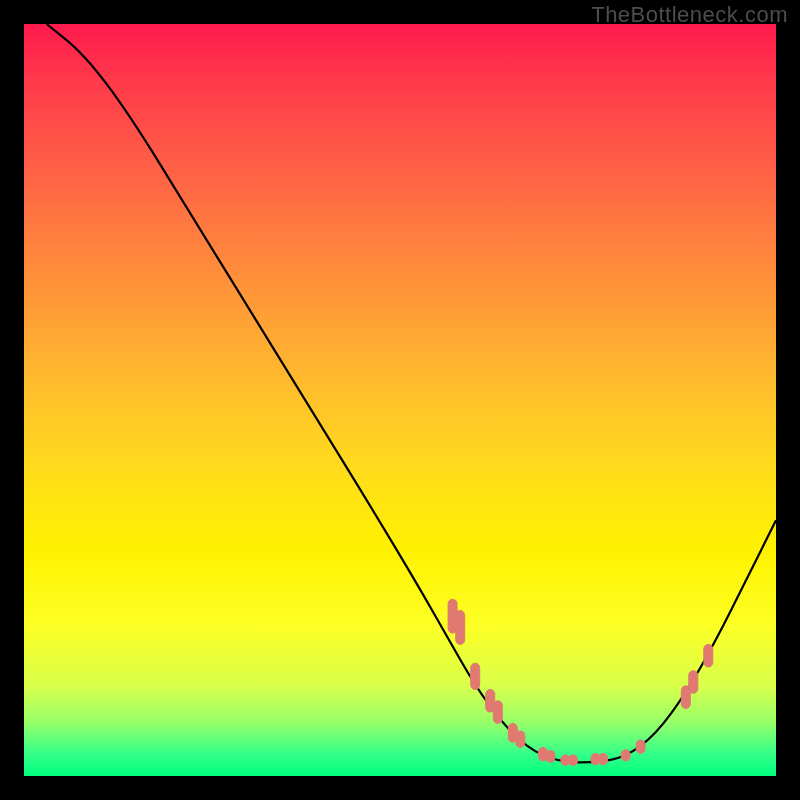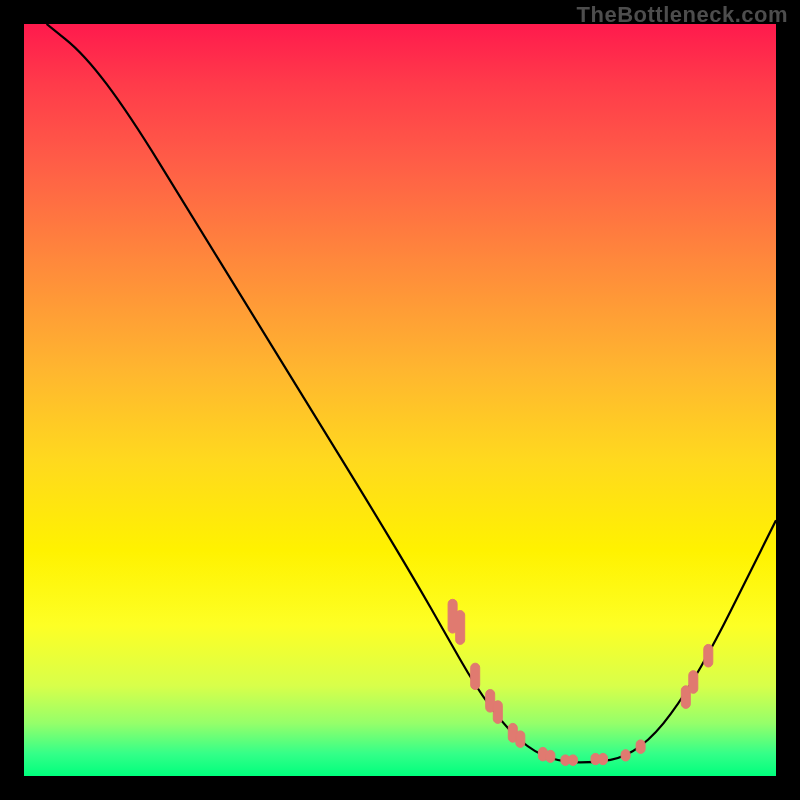--- a/index.html
+++ b/index.html
@@ -31,21 +31,21 @@
       #35ff88 97%,
       #00ff7d 100%
     );
   }
   .watermark {
     position: absolute;
     top: 2px;
     right: 12px;
     color: #4d4d4d;
     font-size: 22px;
-    font-weight: 700;
+    font-weight: 400;
     letter-spacing: 0.5px;
     z-index: 5;
     user-select: none;
   }
   svg.plot {
     position: absolute;
     left: 0;
     top: 0;
     width: 752px;
     height: 752px;

